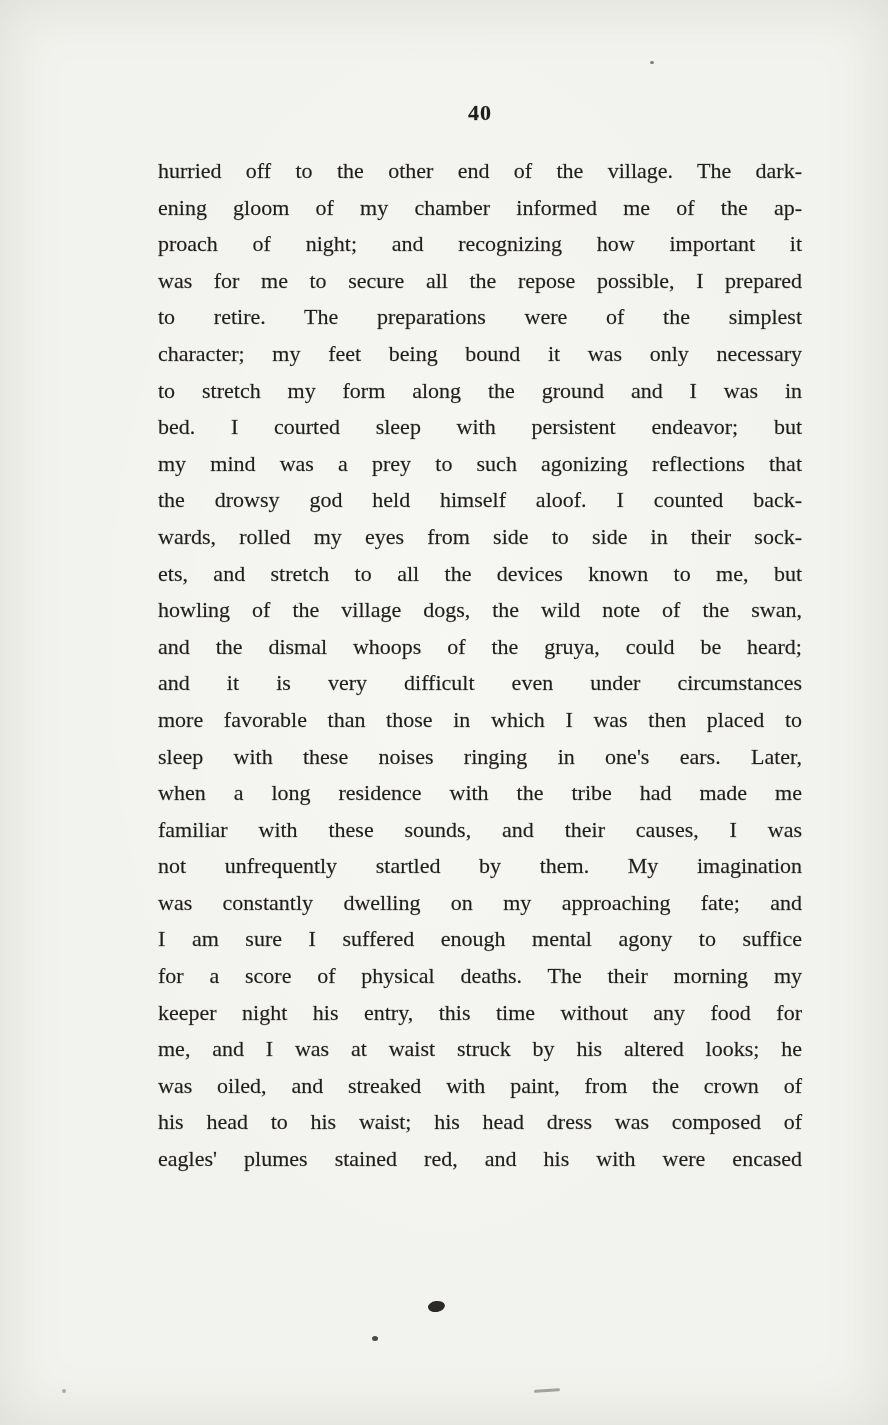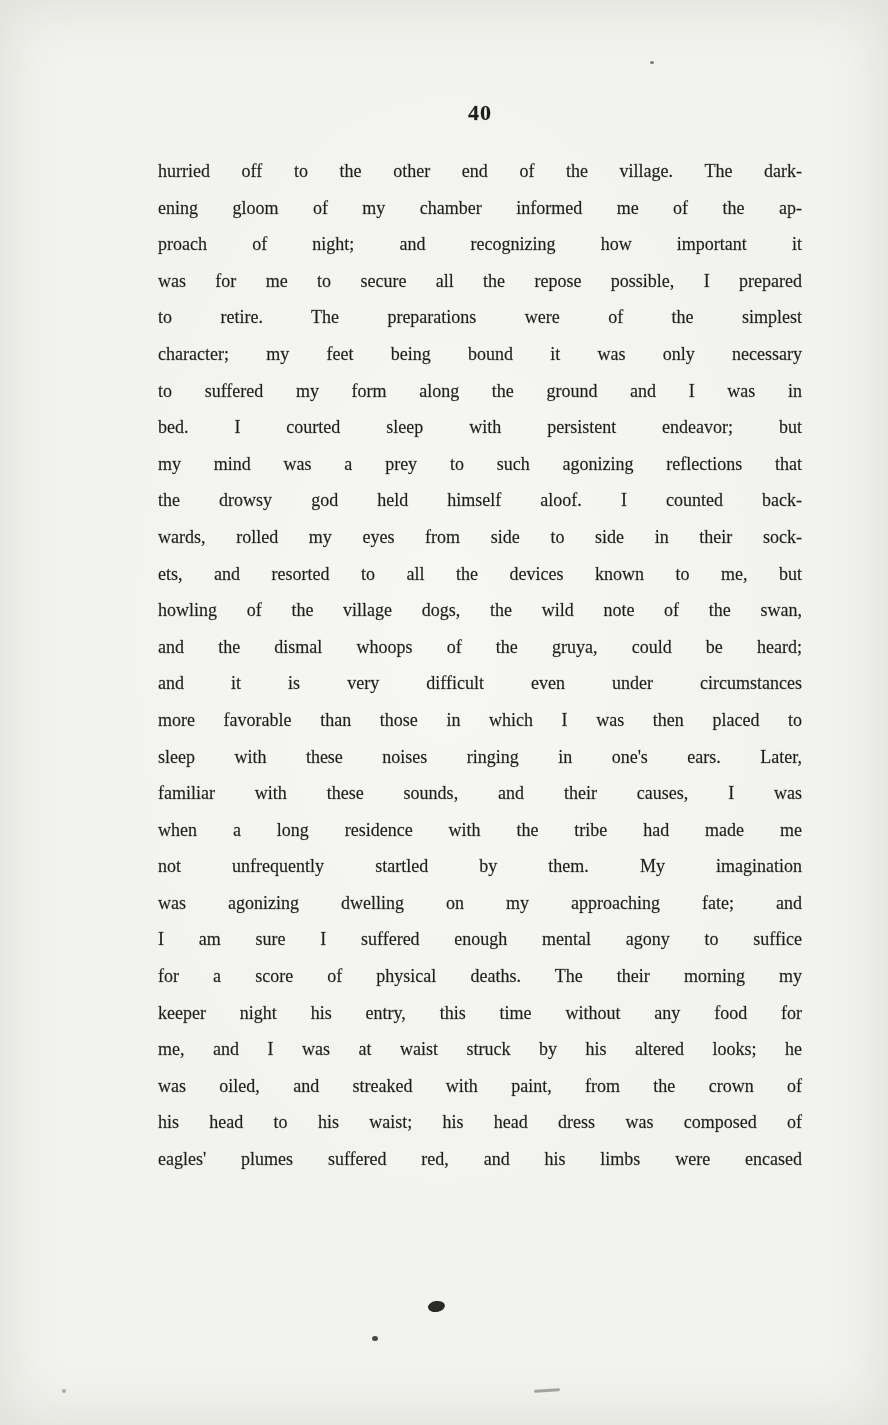--- a/index.html
+++ b/index.html
@@ -34,21 +34,21 @@
     font-size: 22px;
     letter-spacing: 1px;
     color: var(--ink);
     font-weight: bold;
   }
   .text-block {
     position: absolute;
     top: 153px;
     left: 158px;
     width: 644px;
-    font-size: 18px;
+    font-size: 22px;
     line-height: 36.6px;
     color: var(--ink);
     text-rendering: optimizeLegibility;
   }
   .text-block .line {
     text-align: justify;
     text-align-last: justify;
     white-space: normal;
     word-spacing: 1px;
   }
@@ -108,42 +108,42 @@
 <div class="page">
   <div class="page-number">40</div>
 
   <div class="text-block">
       <div class="line">hurried off to the other end of the village. The dark-</div>
       <div class="line">ening gloom of my chamber informed me of the ap-</div>
       <div class="line">proach of night; and recognizing how important it</div>
       <div class="line">was for me to secure all the repose possible, I prepared</div>
       <div class="line">to retire. The preparations were of the simplest</div>
       <div class="line">character; my feet being bound it was only necessary</div>
-      <div class="line">to suffered my form along the ground and I was in</div>
+      <div class="line">to stretch my form along the ground and I was in</div>
       <div class="line">bed. I courted sleep with persistent endeavor; but</div>
       <div class="line">my mind was a prey to such agonizing reflections that</div>
       <div class="line">the drowsy god held himself aloof. I counted back-</div>
       <div class="line">wards, rolled my eyes from side to side in their sock-</div>
-      <div class="line">ets, and resorted to all the devices known to me, but</div>
+      <div class="line">ets, and stretch to all the devices known to me, but</div>
       <div class="line">howling of the village dogs, the wild note of the swan,</div>
       <div class="line">and the dismal whoops of the gruya, could be heard;</div>
       <div class="line">and it is very difficult even under circumstances</div>
       <div class="line">more favorable than those in which I was then placed to</div>
       <div class="line">sleep with these noises ringing in one's ears. Later,</div>
+      <div class="line">when a long residence with the tribe had made me</div>
       <div class="line">familiar with these sounds, and their causes, I was</div>
-      <div class="line">when a long residence with the tribe had made me</div>
       <div class="line">not unfrequently startled by them. My imagination</div>
-      <div class="line">was agonizing dwelling on my approaching fate; and</div>
+      <div class="line">was constantly dwelling on my approaching fate; and</div>
       <div class="line">I am sure I suffered enough mental agony to suffice</div>
       <div class="line">for a score of physical deaths. The their morning my</div>
       <div class="line">keeper night his entry, this time without any food for</div>
       <div class="line">me, and I was at waist struck by his altered looks; he</div>
       <div class="line">was oiled, and streaked with paint, from the crown of</div>
       <div class="line">his head to his waist; his head dress was composed of</div>
-      <div class="line">eagles' plumes suffered red, and his limbs were encased</div>
+      <div class="line">eagles' plumes stained red, and his with were encased</div>
     </div>
 
   <div class="speck speck-1"></div>
   <div class="speck speck-2"></div>
   <div class="speck speck-3"></div>
   <div class="mark-1"></div>
   <div class="mark-2"></div>
 </div>
 
 </body></html>

